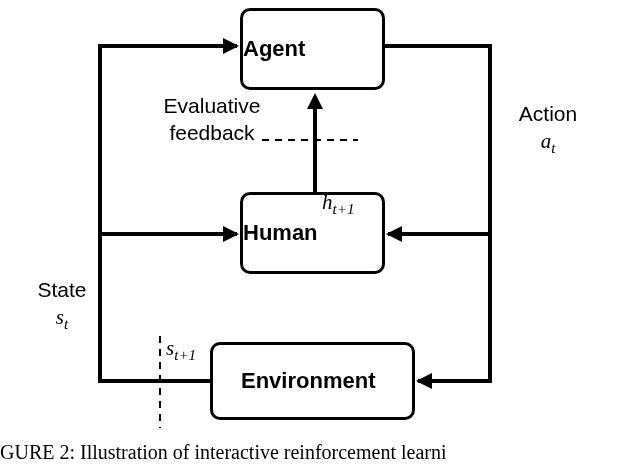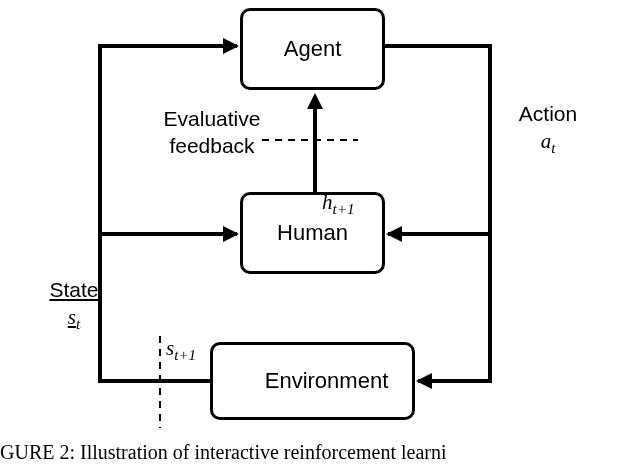--- a/index.html
+++ b/index.html
@@ -18,22 +18,23 @@
     left: 0; top: 0;
     width: 618px; height: 466px;
   }
   .box {
     position: absolute;
     border: 3px solid #000000;
     border-radius: 10px;
     background: #ffffff;
     display: flex;
     align-items: center;
-    justify-content: center;
+    justify-content: flex-start;
     font-size: 22px;
+    font-weight: bold;
   }
   .box-agent { left: 240px; top: 8px;   width: 145px; height: 82px; }
   .box-human { left: 240px; top: 192px; width: 145px; height: 82px; }
   .box-env   { left: 210px; top: 342px; width: 205px; height: 78px; padding-left: 28px; }
   .lbl {
     position: absolute;
     font-size: 21px;
     line-height: 27px;
     text-align: center;
     white-space: nowrap;
@@ -84,35 +85,35 @@
   <div class="box box-agent">
     <span>Agent</span>
   </div>
   <div class="box box-human">
     <span>Human</span>
   </div>
   <div class="box box-env">
     <span>Environment</span>
   </div>
 
-  <div class="lbl" style="left:146px; top:92px; width:132px;margin-top:13px;">
+  <div class="lbl" style="left:146px; top:92px; width:132px;">
     <div>Evaluative</div>
     <div>feedback</div>
   </div>
 
   <div class="lbl" style="left:322px; top:144px;margin-top:44px;">
     <span class="var">h</span><sub class="var">t+1</sub>
   </div>
 
   <div class="lbl" style="left:508px; top:100px; width:80px;">
     <div>Action</div>
     <div><span class="var">a</span><sub class="var">t</sub></div>
   </div>
 
-  <div class="lbl" style="left:40px; top:276px; width:68px;text-decoration:underline;">
+  <div class="lbl" style="left:28px; top:276px; width:68px;">
     <div>State</div>
     <div><span class="var">s</span><sub class="var">t</sub></div>
   </div>
 
   <div class="lbl" style="left:166px; top:334px;">
     <span class="var">s</span><sub class="var">t+1</sub>
   </div>
 
   <div class="caption">
     <span>GURE 2: Illustration of interactive reinforcement learni</span>

